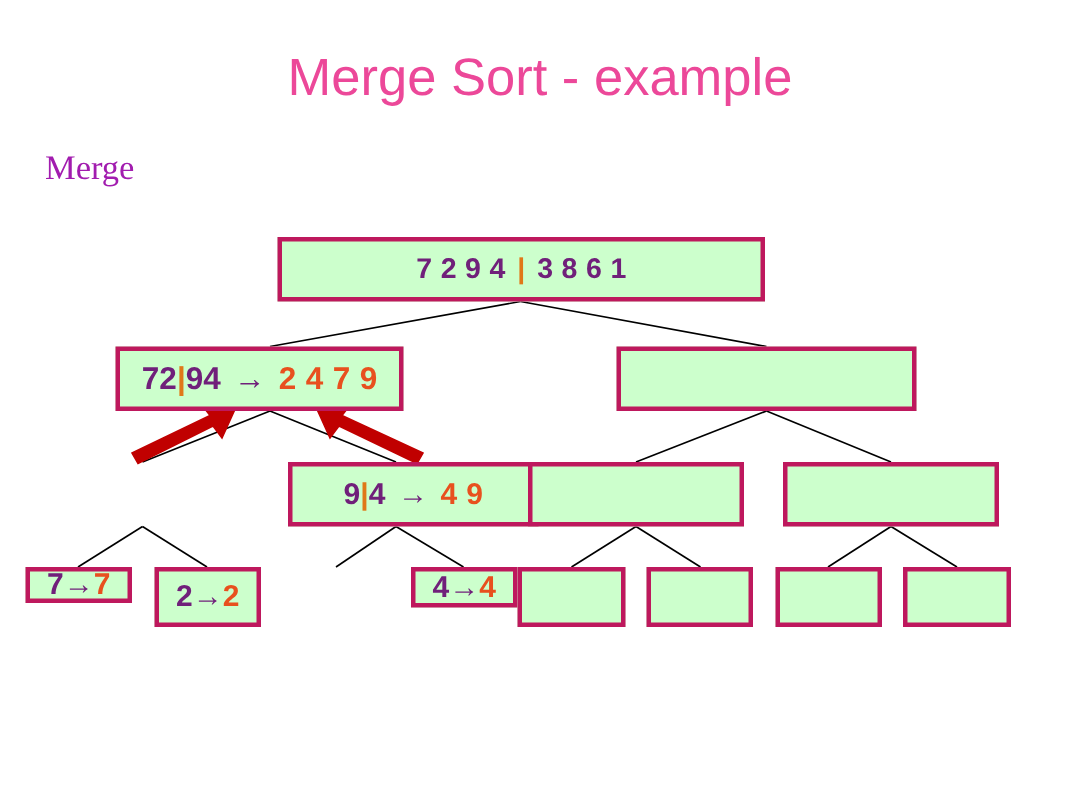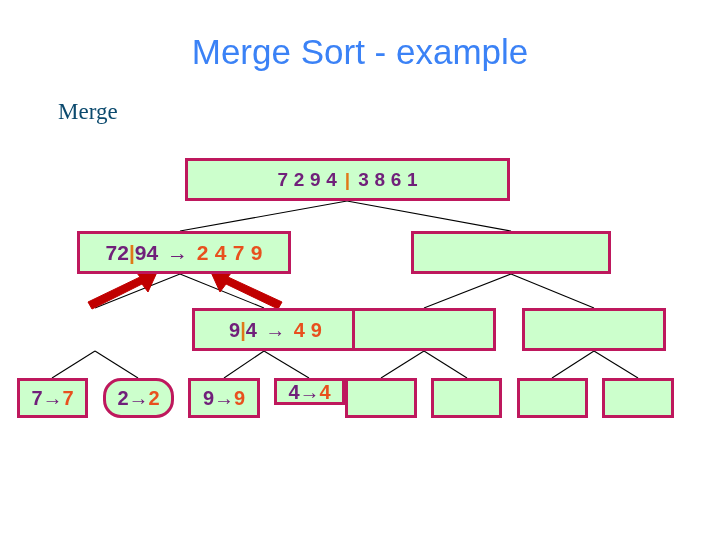--- a/index.html
+++ b/index.html
@@ -21,33 +21,32 @@
   }
   #title {
     position: absolute;
     left: 0;
     top: 32px;
     width: 720px;
     text-align: center;
     font-family: "Liberation Sans", sans-serif;
     font-size: 35px;
     font-weight: 400;
-    color: #3b82f6;
+    color: #ec4899;
     letter-spacing: 0px;
     white-space: nowrap;
   }
   #merge-label {
     position: absolute;
     left: 30px;
     top: 99px;
     font-family: "Liberation Serif", serif;
     font-size: 23px;
     font-weight: 400;
-    color: #0c4a6e;
-    margin-left: 28px;
+    color: #a21caf;
   }
   svg#edges {
     position: absolute;
     left: 0;
     top: 0;
     width: 720px;
     height: 540px;
     pointer-events: none;
   }
   .node {
@@ -118,45 +117,42 @@
     </g>
     <g>
       <path d="M 282 302 L 228 277 L 235 268 L 210 270 L 220 292 L 226 284 L 278 309 Z" fill="#c00000" stroke="#c00000" stroke-width="1"></path>
     </g>
   </svg>
 
   <div class="node row1" style="left:185px; top:158px; width:325px; height:43px;">
     <span><span class="tok pur">7</span><span class="sp"></span><span class="tok pur">2</span><span class="sp"></span><span class="tok pur">9</span><span class="sp"></span><span class="tok pur">4</span><span class="sp-wide"></span><span class="tok bar">|</span><span class="sp-wide"></span><span class="tok pur">3</span><span class="sp"></span><span class="tok pur">8</span><span class="sp"></span><span class="tok pur">6</span><span class="sp"></span><span class="tok pur">1</span></span>
   </div>
 
-  <div class="node row2" style="left:77px; top:231px; width:214px; height:43px;">
+  <div class="node row2" style="left:77px; top:231px; width:192px; height:43px;">
     <span><span class="tok pur">72</span><span class="tok bar">|</span><span class="tok pur">94</span><span class="sp-wide"></span><span class="tok arr">→</span><span class="sp-wide"></span><span class="tok org">2</span><span class="sp"></span><span class="tok org">4</span><span class="sp"></span><span class="tok org">7</span><span class="sp"></span><span class="tok org">9</span></span>
   </div>
   <div class="node row2" style="left:411px; top:231px; width:200px; height:43px;">
     <span></span>
   </div>
 
   <div class="node row3" style="left:192px; top:308px; width:167px; height:43px;text-align:right;">
     <span><span class="tok pur">9</span><span class="tok bar">|</span><span class="tok pur">4</span><span class="sp-wide"></span><span class="tok arr">→</span><span class="sp-wide"></span><span class="tok org">4</span><span class="sp"></span><span class="tok org">9</span></span>
   </div>
   <div class="node row3" style="left:352px; top:308px; width:144px; height:43px;">
     <span></span>
   </div>
   <div class="node row3" style="left:522px; top:308px; width:144px; height:43px;">
     <span></span>
   </div>
 
-  <div class="node row4" style="left:17px; top:378px; width:71px; height:40px;">
+  <div class="node row4" style="left:17px; top:378px; width:71px; height:24px;">
     <span><span class="tok pur">7</span><span class="tok arr">→</span><span class="tok org">7</span></span>
   </div>
-  <div class="node row4" style="left:103px; top:378px; width:71px; height:40px;border-radius:18px;">
+  <div class="node row4" style="left:103px; top:378px; width:71px; height:40px;">
     <span><span class="tok pur">2</span><span class="tok arr">→</span><span class="tok org">2</span></span>
-  </div>
-  <div class="node row4" style="left:188px; top:378px; width:72px; height:40px;">
-    <span><span class="tok pur">9</span><span class="tok arr">→</span><span class="tok org">9</span></span>
   </div>
   <div class="node row4" style="left:274px; top:378px; width:71px; height:27px;">
     <span><span class="tok pur">4</span><span class="tok arr">→</span><span class="tok org">4</span></span>
   </div>
   <div class="node row4" style="left:345px; top:378px; width:72px; height:40px;">
     <span></span>
   </div>
   <div class="node row4" style="left:431px; top:378px; width:71px; height:40px;">
     <span></span>
   </div>

